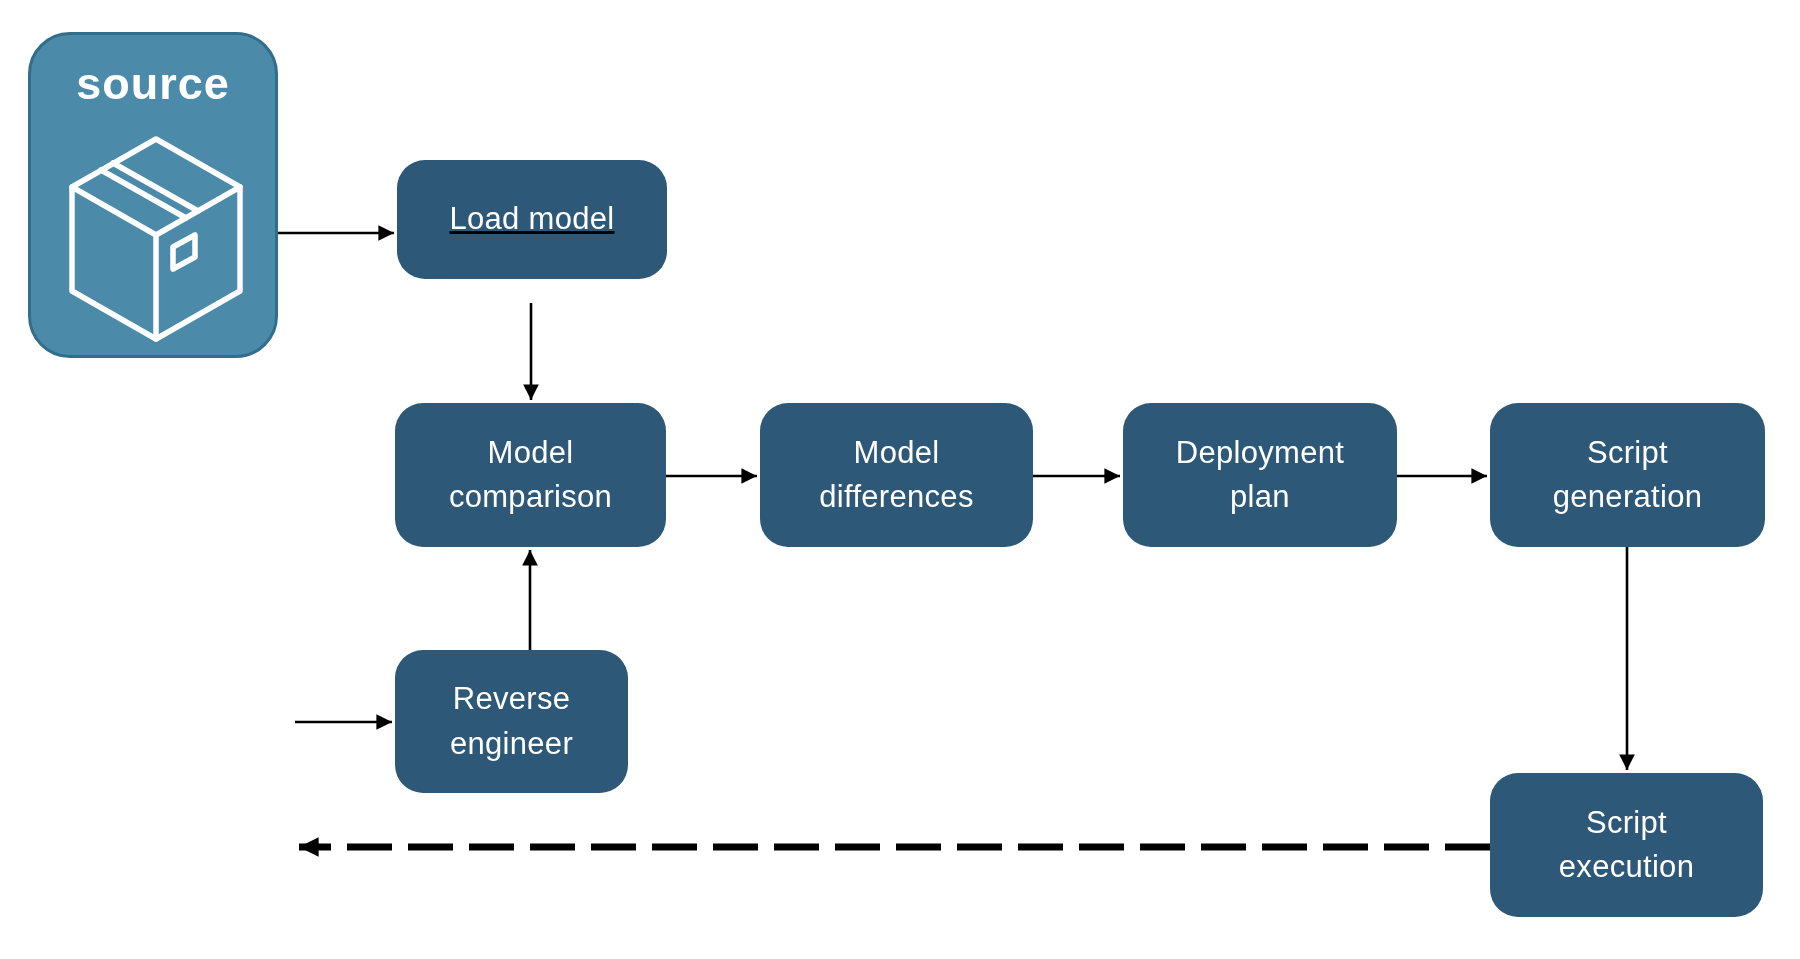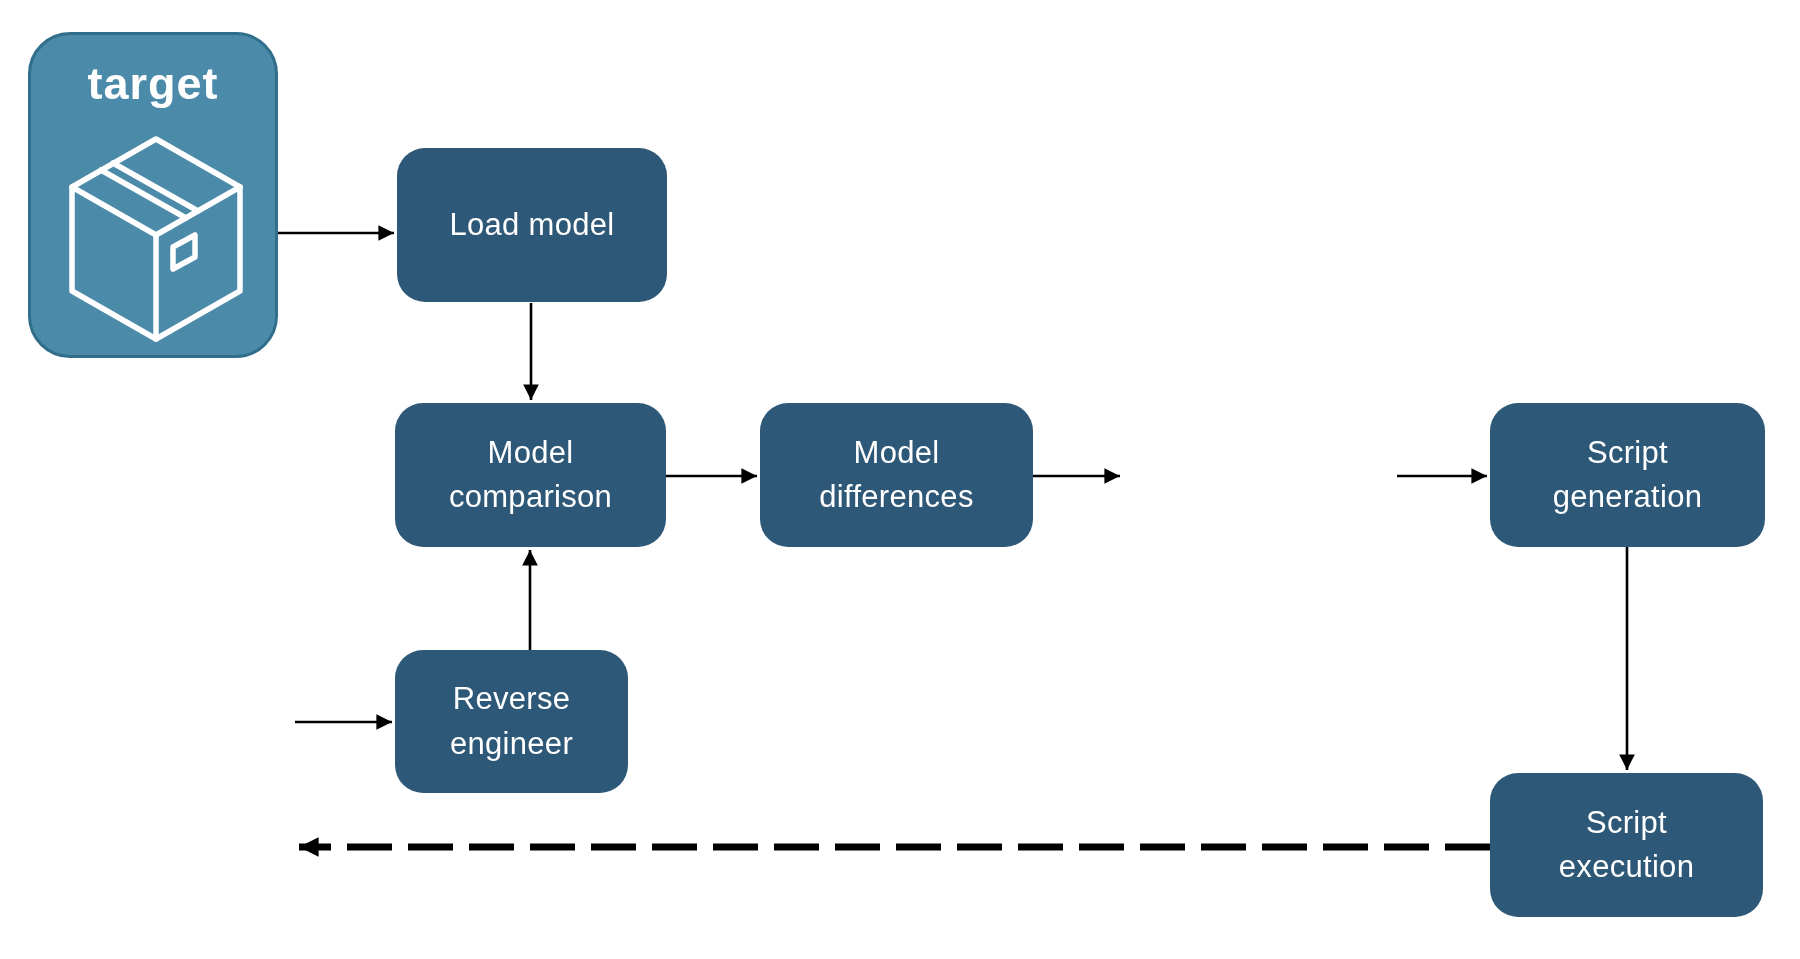--- a/index.html
+++ b/index.html
@@ -56,21 +56,21 @@
     box-sizing: border-box;
   }
   .step-label {
     color: #ffffff;
     font-size: 31px;
     line-height: 1.42;
     text-align: center;
     white-space: pre-line;
     letter-spacing: 0.3px;
   }
-  .step-load-model        { left: 397px;  top: 148px; width: 270px; height: 154px; }
+  .step-load-model        { left: 397px;  top: 160px; width: 270px; height: 119px; text-decoration: underline; }
   .step-model-comparison  { left: 395px;  top: 403px; width: 271px; height: 144px; }
   .step-model-differences { left: 760px;  top: 403px; width: 273px; height: 144px; }
   .step-deployment-plan   { left: 1123px; top: 403px; width: 274px; height: 144px; }
   .step-script-generation { left: 1490px; top: 403px; width: 275px; height: 144px; }
   .step-reverse-engineer  { left: 395px;  top: 650px; width: 233px; height: 143px; align-items: center; }
   .step-script-execution  { left: 1490px; top: 773px; width: 273px; height: 144px; }
 </style>
 </head>
 <body>
 
@@ -91,21 +91,21 @@
     <line x1="666" y1="476" x2="757" y2="476" stroke="#000" stroke-width="2.6" marker-end="url(#ah)"></line>
     <line x1="1033" y1="476" x2="1120" y2="476" stroke="#000" stroke-width="2.6" marker-end="url(#ah)"></line>
     <line x1="1397" y1="476" x2="1487" y2="476" stroke="#000" stroke-width="2.6" marker-end="url(#ah)"></line>
     <line x1="1627" y1="547" x2="1627" y2="770" stroke="#000" stroke-width="2.6" marker-end="url(#ah)"></line>
     <line x1="295" y1="722" x2="392" y2="722" stroke="#000" stroke-width="2.6" marker-end="url(#ah)"></line>
     <line x1="530" y1="650" x2="530" y2="550" stroke="#000" stroke-width="2.6" marker-end="url(#ah)"></line>
     <line x1="1490" y1="847" x2="299" y2="847" stroke="#000" stroke-width="7" stroke-dasharray="45 16" marker-end="url(#ah-big)"></line>
   </svg>
 
   <div class="endpoint endpoint-source">
-    <div class="endpoint-label">target</div>
+    <div class="endpoint-label">source</div>
     <svg class="endpoint-icon" width="178" height="210" viewBox="0 0 178 210" xmlns="http://www.w3.org/2000/svg" aria-hidden="true">
       <g fill="none" stroke="#ffffff" stroke-width="5.5" stroke-linejoin="round" stroke-linecap="round">
         <polygon points="89,4 173,52 89,100 5,52"></polygon>
         <polyline points="5,52 5,156 89,204 173,156 173,52"></polyline>
         <line x1="89" y1="100" x2="89" y2="204"></line>
         <line x1="46" y1="28" x2="131" y2="76"></line>
         <line x1="34" y1="35" x2="119" y2="83"></line>
         <path d="M106,112 L128,100 L128,122 L106,134 z"></path>
       </g>
     </svg>
@@ -119,20 +119,24 @@
   <div class="step step-model-comparison">
     <div class="step-label">Model
 comparison</div>
   </div>
 
   <div class="step step-model-differences">
     <div class="step-label">Model
 differences</div>
   </div>
 
+  <div class="step step-deployment-plan">
+    <div class="step-label">Deployment
+plan</div>
+  </div>
 
   <div class="step step-script-generation">
     <div class="step-label">Script
 generation</div>
   </div>
 
   <div class="step step-reverse-engineer">
     <div class="step-label">Reverse
 engineer</div>
   </div>

